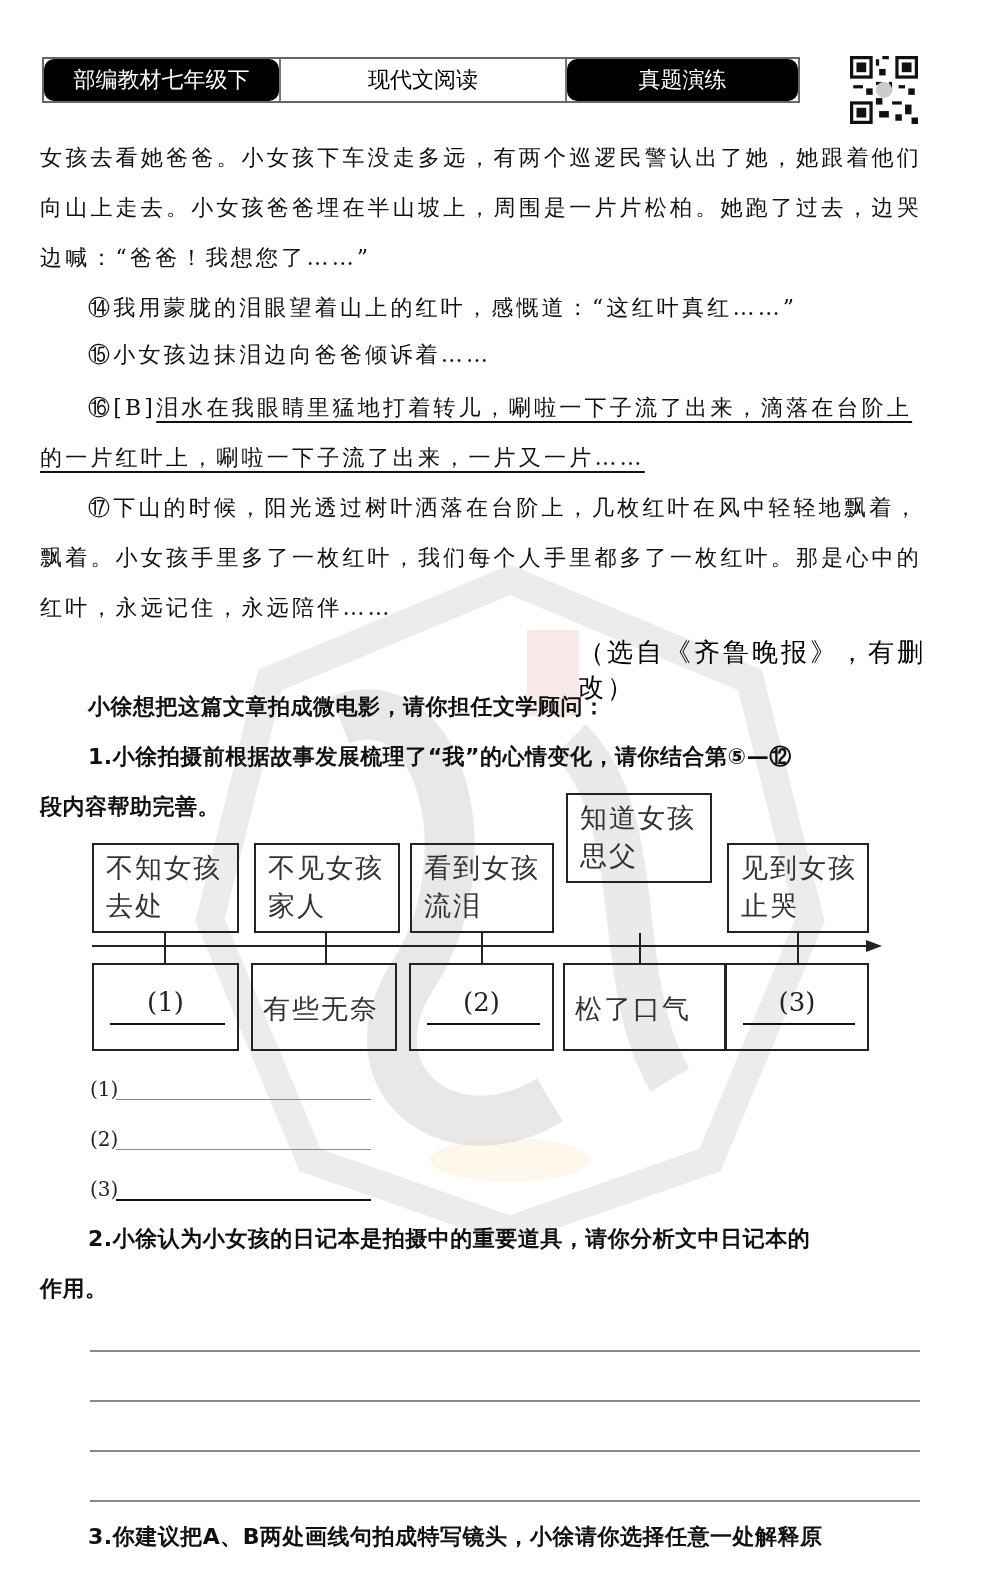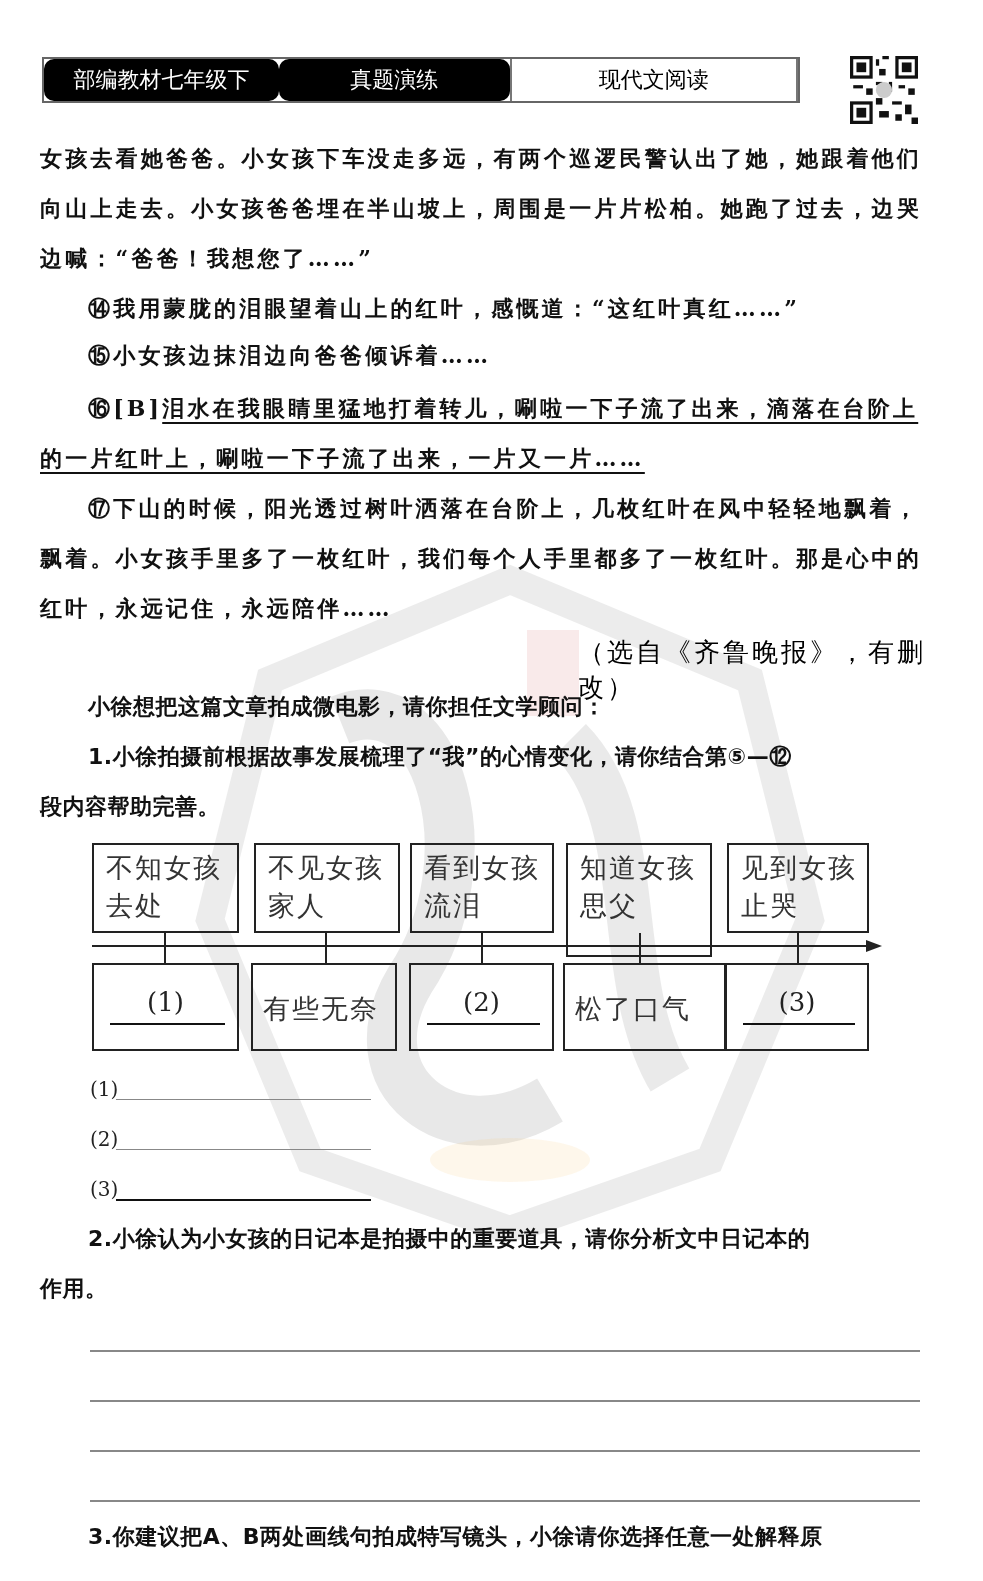--- a/index.html
+++ b/index.html
@@ -24,21 +24,21 @@
   }
   .hcell { display: flex; align-items: center; justify-content: center;
     font-family: "DejaVu Sans", "Liberation Sans", sans-serif; font-size: 22px; }
   .hcell.dark { background: #000; color: #fff; border-radius: 10px; }
   .hcell.light { background: #fff; color: #000; border-left: 2px solid #777; border-right: 2px solid #777; }
   .qr {
     position: absolute; left: 850px; top: 56px; width: 68px; height: 68px; z-index: 2;
   }
   .p {
     position: absolute; left: 40px; width: 885px; font-size: 22px; line-height: 50px;
-    letter-spacing: 3.2px; z-index: 1; text-align: justify; font-weight: bold;
+    letter-spacing: 3.2px; z-index: 1; text-align: justify;
   }
   .indent { text-indent: 48px; }
   .u { text-decoration: underline; text-underline-offset: 6px; text-decoration-thickness: 2px; }
   .bold {
     font-family: "DejaVu Sans", "Liberation Sans", sans-serif; font-weight: bold; letter-spacing: 0.5px;
   }
   .source { position: absolute; left: 578px; top: 635px; font-size: 26px; letter-spacing: 3px; color: #000000; z-index: 1; }
   
   .box {
     position: absolute; border: 2px solid #222; background: transparent; box-sizing: border-box;
@@ -63,22 +63,22 @@
 <svg class="watermark" viewBox="0 0 640 680">
   <polygon points="320,20 560,120 620,360 520,600 320,670 120,600 20,360 80,120" fill="none" stroke="rgba(150,150,150,0.18)" stroke-width="28"></polygon>
   <path d="M150,160 C250,120 300,300 220,420 C160,520 260,600 360,540" fill="none" stroke="rgba(140,140,140,0.2)" stroke-width="50"></path>
   <path d="M380,180 C460,260 420,420 480,520" fill="none" stroke="rgba(140,140,140,0.18)" stroke-width="45"></path>
   <ellipse cx="320" cy="600" rx="80" ry="22" fill="rgba(250,200,120,0.15)"></ellipse>
 </svg>
 <div class="seal"></div>
 
 <div class="header">
   <div class="hcell dark" style="width:236px">部编教材七年级下</div>
+  <div class="hcell light" style="width:286px">现代文阅读</div>
   <div class="hcell dark" style="width:232px">真题演练</div>
-  <div class="hcell light" style="width:286px">现代文阅读</div>
 </div>
 <svg class="qr" viewBox="0 0 21 21">
   <rect width="21" height="21" fill="#fff"></rect>
   <g fill="#111">
     <rect x="0" y="0" width="7" height="7"></rect>
       <rect x="1" y="1" width="5" height="5" fill="#fff"></rect>
       <rect x="2" y="2" width="3" height="3"></rect>
     <rect x="14" y="0" width="7" height="7"></rect>
       <rect x="15" y="1" width="5" height="5" fill="#fff"></rect>
       <rect x="16" y="2" width="3" height="3"></rect>
@@ -130,21 +130,21 @@
     <div>去处</div>
   </div>
   <div class="box" style="left:254px;top:843px;width:146px;height:90px">
     <div>不见女孩</div>
     <div>家人</div>
   </div>
   <div class="box" style="left:410px;top:843px;width:144px;height:90px">
     <div>看到女孩</div>
     <div>流泪</div>
   </div>
-  <div class="box" style="left:566px;top:843px;width:146px;height:114px">
+  <div class="box" style="left:566px;top:793px;width:146px;height:90px">
     <div>知道女孩</div>
     <div>思父</div>
   </div>
   <div class="box" style="left:727px;top:843px;width:142px;height:90px">
     <div>见到女孩</div>
     <div>止哭</div>
   </div>
 
   <div class="tl-line"></div>
   <div class="tl-arrow"></div>

